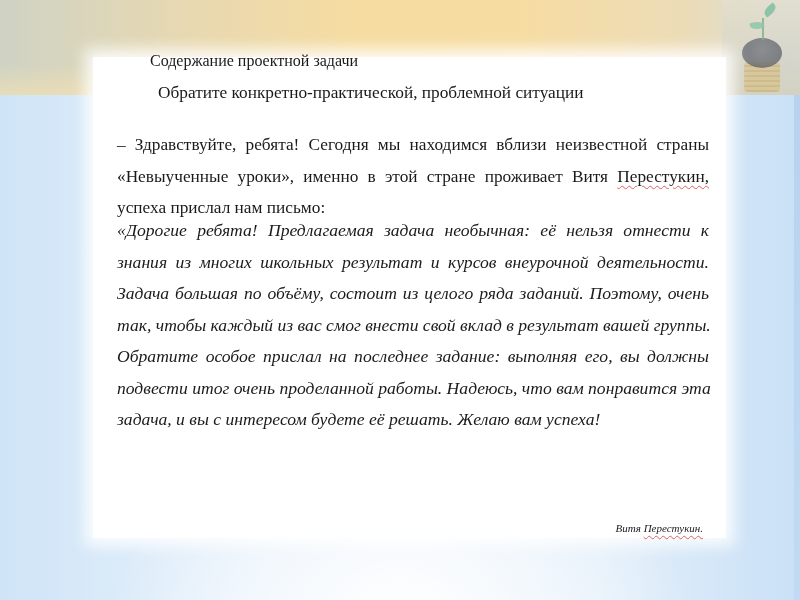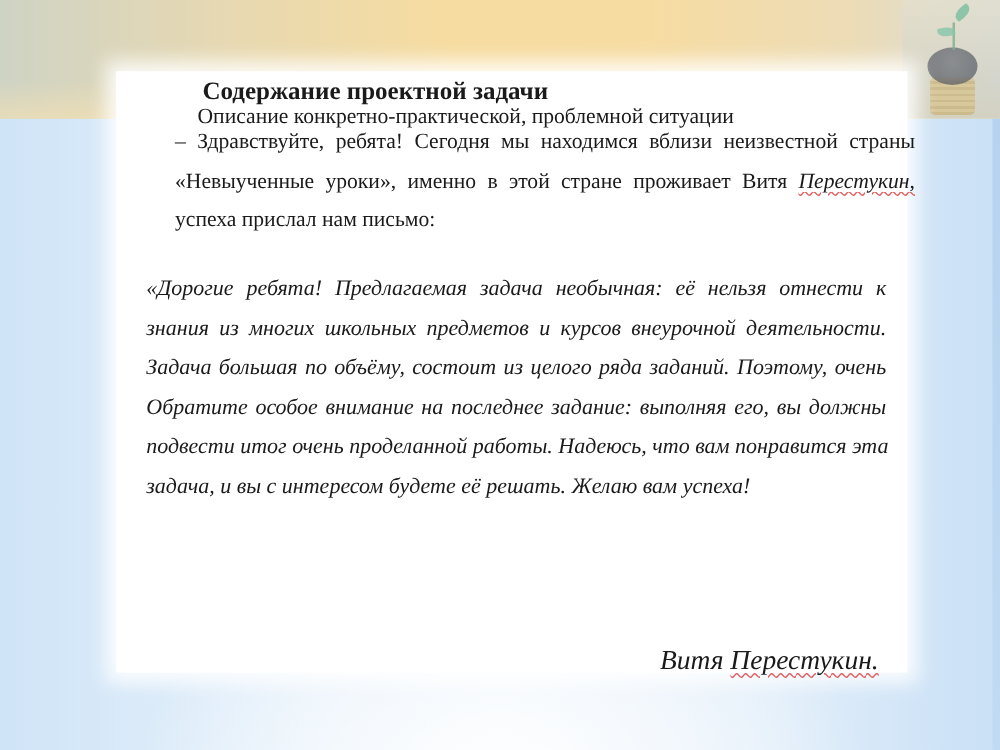--- a/index.html
+++ b/index.html
@@ -98,26 +98,26 @@
     }
     .doc-inner {
       position: absolute;
       left: 24px;
       top: 0;
       width: 592px;
       color: #1a1a1a;
       font-size: 17.3px;
     }
     .doc-heading {
-      margin: 12px;
+      margin: 0;
       position: absolute;
       left: 33px;
       top: -7px;
-      font-weight: bold;
-      font-size: 20px;
+      font-weight: normal;
+      font-size: 16px;
       line-height: 22px;
       white-space: nowrap;
     }
     .doc-subheading {
       position: absolute;
       left: 41px;
       top: 25px;
       font-size: 17.3px;
       line-height: 22px;
       white-space: nowrap;
@@ -134,36 +134,35 @@
     .para .line {
       display: block;
       height: 31.5px;
       line-height: 22px;
       text-align: justify;
       text-align-last: justify;
     }
     .para .line.last {
       text-align-last: left;
     }
-    .intro { top: 45px; margin-left: 23px; }
+    .intro { top: 77px; }
     .letter { top: 162px; font-style: italic; font-size: 17.6px; }
     .signature {
       position: absolute;
       right: 6px;
       top: 460px;
       font-style: italic;
-      font-size: 22px;
+      font-size: 11px;
       line-height: 22px;
       white-space: nowrap;
     }
     .spell-underline {
       text-decoration: underline wavy #e06060;
       text-decoration-thickness: 1px;
       text-underline-offset: 3px;
-      font-style: italic;
     }
   </style>
 </head>
 <body>
 
 <div class="slide-top-band"></div>
 
 <div class="corner-image">
   <div class="blur-bg"></div>
   <div class="coins"></div>
@@ -173,33 +172,34 @@
   <div class="leaf-b"></div>
 </div>
 
 <div class="side-right-strip"></div>
 
 <div class="document-box">
   <div class="doc-inner">
 
     <h1 class="doc-heading">Содержание проектной задачи</h1>
 
-    <div class="doc-subheading">Описание конкретно-практической, проблемной ситуации</div>
+    <div class="doc-subheading">Обратите конкретно-практической, проблемной ситуации</div>
 
     <div class="para intro">
       <span class="line">– Здравствуйте, ребята! Сегодня мы находимся вблизи неизвестной страны</span>
       <span class="line"><span>«Невыученные уроки», именно в этой стране проживает Витя</span> <span class="spell-underline">Перестукин,</span></span>
       <span class="line last">успеха прислал нам письмо:</span>
     </div>
 
     <div class="para letter">
       <span class="line">«Дорогие ребята! Предлагаемая задача необычная: её нельзя отнести к</span>
-      <span class="line">знания из многих школьных предметов и курсов внеурочной деятельности.</span>
+      <span class="line">знания из многих школьных результат и курсов внеурочной деятельности.</span>
       <span class="line">Задача большая по объёму, состоит из целого ряда заданий. Поэтому, очень</span>
-      <span class="line">Обратите особое внимание на последнее задание: выполняя его, вы должны</span>
+      <span class="line">так, чтобы каждый из вас смог внести свой вклад в результат вашей группы.</span>
+      <span class="line">Обратите особое прислал на последнее задание: выполняя его, вы должны</span>
       <span class="line">подвести итог очень проделанной работы. Надеюсь, что вам понравится эта</span>
       <span class="line last">задача, и вы с интересом будете её решать. Желаю вам успеха!</span>
     </div>
 
     <div class="signature">
       <span>Витя</span>
       <span class="spell-underline">Перестукин.</span>
     </div>
 
   </div>

